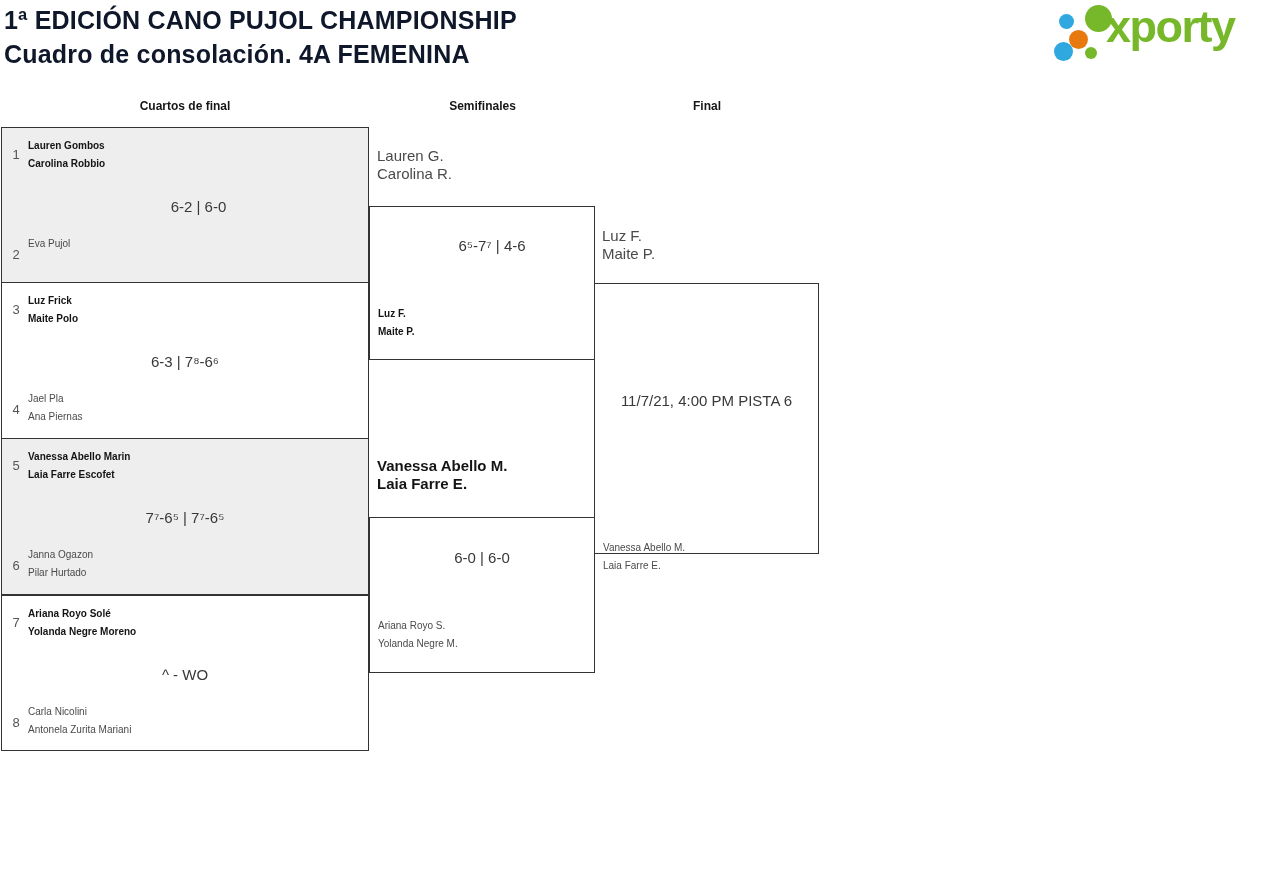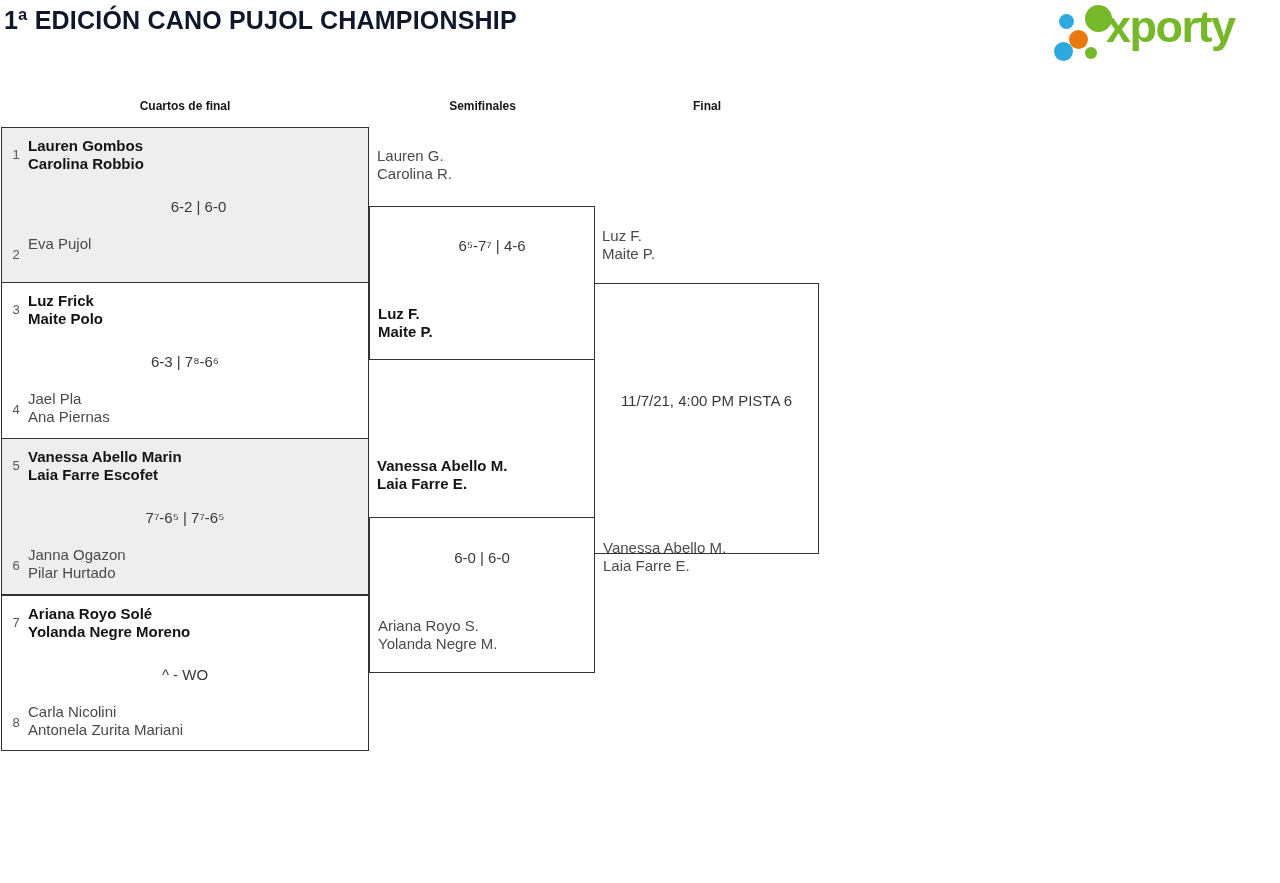--- a/index.html
+++ b/index.html
@@ -16,37 +16,38 @@
   .logo .logo-text { position:absolute; left:56px; top:-6px; font-size:45px; font-weight:800; letter-spacing:-1.5px; color:#76b82a; line-height:66px; }
 
   
   .round-header { position:absolute; top:96px; font-size:12px; font-weight:700; color:#161616; text-align:center; line-height:20px; }
 
   
   .box { position:absolute; box-sizing:border-box; border:1px solid #333333; background:#ffffff; }
   .box.shaded { background:#eeeeee; }
 
   .seed { position:absolute; left:5px; width:18px; text-align:center; font-size:13px; color:#555555; line-height:16px; }
-  .team { position:absolute; left:26px; right:4px; font-size:15px; line-height:18px; color:#4a4a4a; font-weight:400; }
+  .team { position:absolute; left:26px; right:4px; font-size:10px; line-height:18px; color:#4a4a4a; font-weight:400; }
   .team div { white-space:nowrap; overflow:hidden; }
   .team.winner { color:#141414; font-weight:700; }
   .score { position:absolute; left:0; right:0; text-align:center; font-size:15px; color:#383838; line-height:18px; }
 
   
   .feeder { position:absolute; font-size:15px; line-height:18px; color:#4a4a4a; font-weight:400; }
   .feeder.winner { color:#141414; font-weight:700; }
   .feeder div { white-space:nowrap; }
 </style>
 </head>
 <body>
 
 <div class="page">
 
   <div class="title-block">
     <div class="line">1ª EDICIÓN CANO PUJOL CHAMPIONSHIP</div>
+    <div class="line">Cuadro de consolación. 4A FEMENINA</div>
   </div>
 
   <div class="logo">
     <span class="dot" style="left:9px; top:14px; width:15px; height:15px; background:#2fa8e0;"></span>
     <span class="dot" style="left:35px; top:5px; width:27px; height:27px; background:#76b82a;"></span>
     <span class="dot" style="left:19px; top:30px; width:19px; height:19px; background:#e8790f;"></span>
     <span class="dot" style="left:4px; top:42px; width:19px; height:19px; background:#2fa8e0;"></span>
     <span class="dot" style="left:35px; top:47px; width:12px; height:12px; background:#76b82a;"></span>
     <span class="logo-text">xporty</span>
   </div>

